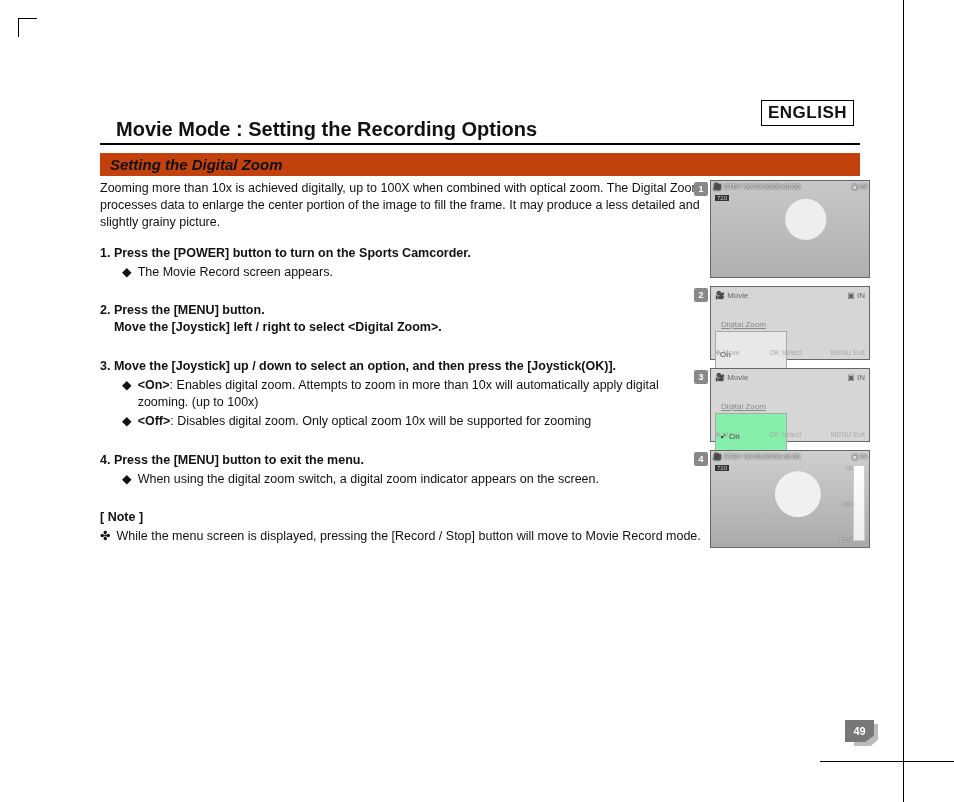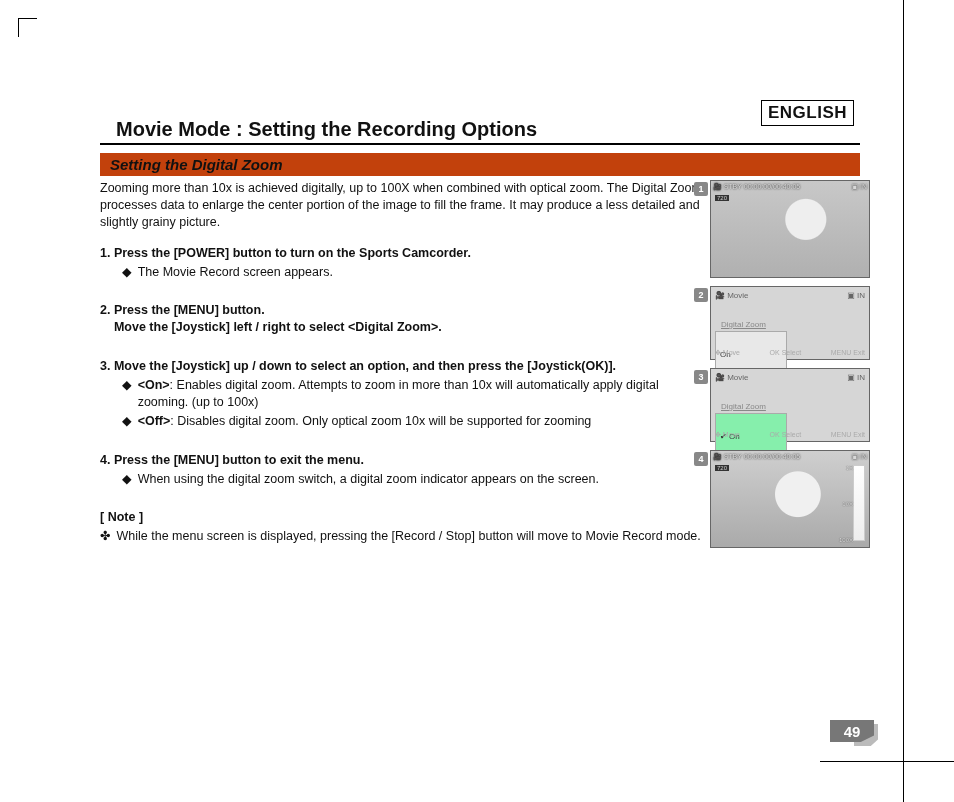--- a/index.html
+++ b/index.html
@@ -46,26 +46,26 @@
     border: 1px solid #000;
     padding: 2px 6px;
     font-size: 17px;
     font-weight: bold;
     letter-spacing: 0.5px;
   }
   .page-num {
     position: absolute;
     right: 80px;
     bottom: 60px;
-    width: 44px;
+    width: 29px;
     height: 22px;
     background: #777;
     color: #fff;
     font-weight: bold;
-    font-size: 15px;
+    font-size: 11px;
     display: flex;
     align-items: center;
     justify-content: center;
     clip-path: polygon(0 0, 100% 0, 100% 70%, 70% 100%, 0 100%);
   }
   .page-num-shadow {
     position: absolute;
     right: 76px;
     bottom: 56px;
     width: 24px;

